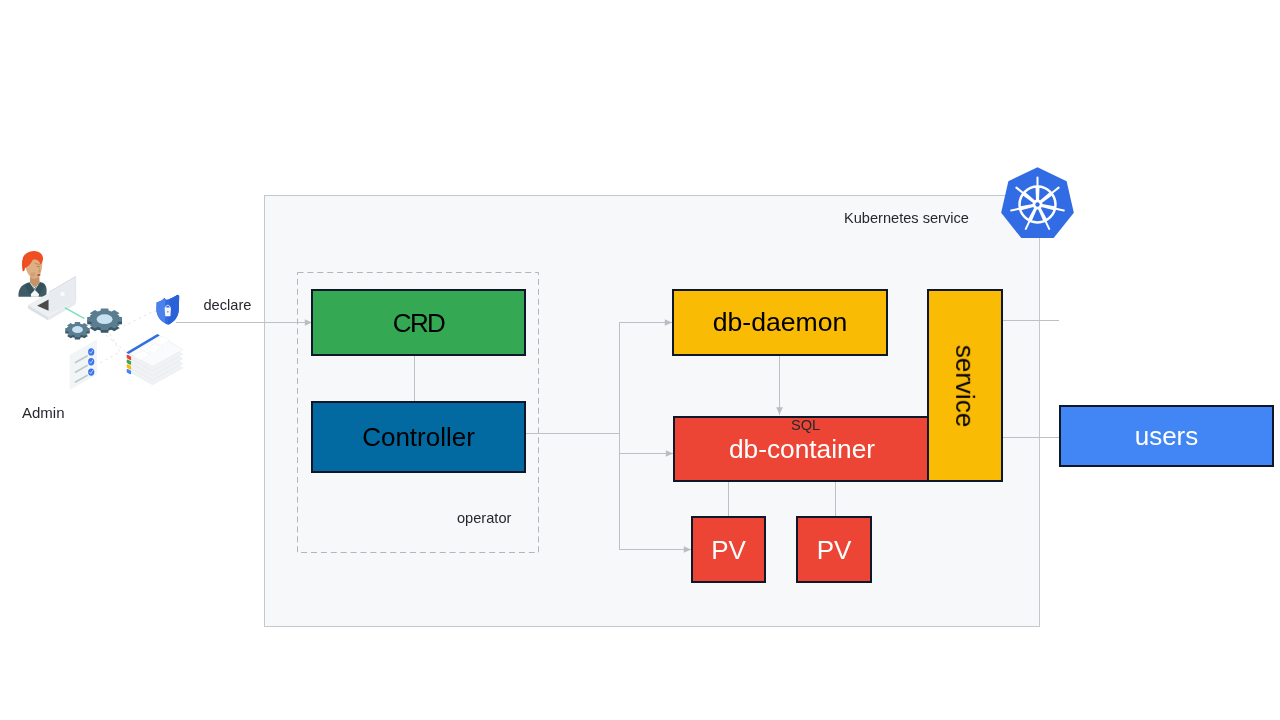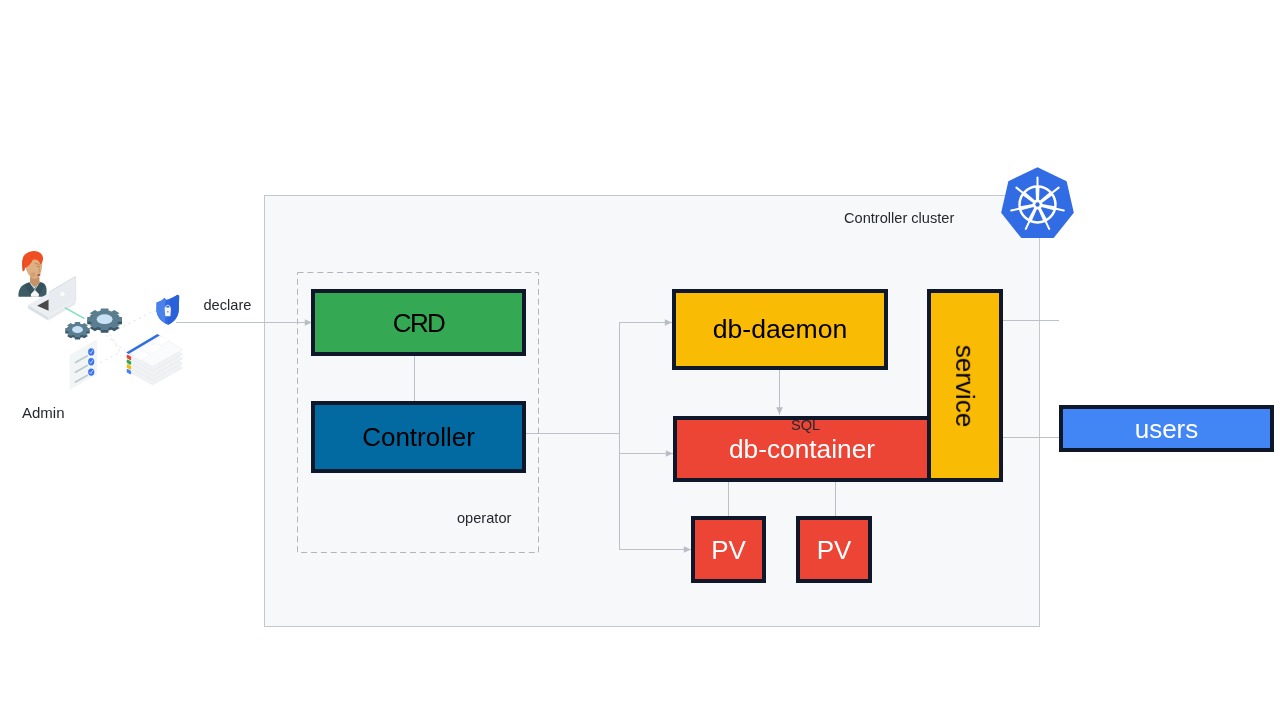--- a/index.html
+++ b/index.html
@@ -3,21 +3,21 @@
 <meta charset="utf-8">
 <title>Kubernetes operator architecture</title>
 <style>
   html,body{margin:0;padding:0;background:#fff;}
 
   body{width:1280px;height:720px;font-family:"Liberation Sans",sans-serif;overflow:hidden;}
   #stage{position:relative;width:1280px;height:720px;background:#fff;}
   #cluster-panel{position:absolute;left:264px;top:195px;width:776px;height:432px;
       background:#f6f8fa;border:1px solid #c3c8cd;box-sizing:border-box;}
   .node{position:absolute;box-sizing:border-box;display:flex;align-items:center;justify-content:center;
-      line-height:1;white-space:nowrap;font-size:26px;border:4px solid #0f172a;}
+      line-height:1;white-space:nowrap;font-size:26px;border:2px solid #0f172a;}
   .node span{display:block;transform:translateZ(0);}
   #wires{position:absolute;left:0;top:0;width:1280px;height:720px;pointer-events:none;}
   .caption{position:absolute;color:#25282c;font-size:14.6px;line-height:1;white-space:nowrap;transform:translateZ(0);}
 </style>
 </head>
 <body>
 
 <div id="stage">
 
   <div id="cluster-panel"></div>
@@ -46,36 +46,36 @@
       <path d="M1002,437.5 L1059,437.5"></path>
     </g>
   </svg>
 
   <div class="node" style="left:311px;top:289px;width:215px;height:67px;background:#34a853;color:#000;letter-spacing:-1.6px;">
     <span>CRD</span>
   </div>
   <div class="node" style="left:311px;top:401px;width:215px;height:72px;background:#0369a1;color:#000;">
     <span>Controller</span>
   </div>
-  <div class="node" style="left:672px;top:289px;width:216px;height:81px;background:#fabb05;color:#000;font-size:26.6px;">
+  <div class="node" style="left:672px;top:289px;width:216px;height:67px;background:#fabb05;color:#000;font-size:26.6px;">
     <span>db-daemon</span>
   </div>
   <div class="node" style="left:673px;top:416px;width:258px;height:66px;background:#ec4535;color:#fff;font-size:26.3px;">
     <span>db-container</span>
   </div>
   <div class="node" style="left:691px;top:516px;width:75px;height:67px;background:#ec4535;color:#fff;">
     <span>PV</span>
   </div>
   <div class="node" style="left:796px;top:516px;width:76px;height:67px;background:#ec4535;color:#fff;">
     <span>PV</span>
   </div>
   <div class="node" style="left:927px;top:289px;width:76px;height:193px;background:#fabb05;color:#000;">
     <span style="transform:rotate(90deg) translateZ(0);">service</span>
   </div>
-  <div class="node" style="left:1059px;top:405px;width:215px;height:47px;background:#4285f4;color:#fff;">
+  <div class="node" style="left:1059px;top:405px;width:215px;height:62px;background:#4285f4;color:#fff;">
     <span>users</span>
   </div>
 
   <svg style="position:absolute;left:10px;top:245px;width:180px;height:152px;" viewBox="10 245 180 152">
     <g stroke="#dde1e6" stroke-width="0.85" fill="none" stroke-dasharray="2.6 3.2">
       <path d="M106 335 L131 356"></path>
       <path d="M110 334 L120 352 L98 364"></path>
       <path d="M118 329 L152 312 L162 310"></path>
     </g>
     <g>
@@ -158,19 +158,19 @@
       <path d="M2.00 -5.80L2.70 -24.40L-2.70 -24.40L-2.00 -5.80ZM5.78 -2.05L20.76 -13.10L17.39 -17.32L3.29 -5.18ZM5.21 3.24L23.19 8.06L24.39 2.80L6.10 -0.66ZM0.71 6.09L8.15 23.16L13.02 20.81L4.32 4.36ZM-4.32 4.36L-13.02 20.81L-8.15 23.16L-0.71 6.09ZM-6.10 -0.66L-24.39 2.80L-23.19 8.06L-5.21 3.24ZM-3.29 -5.18L-17.39 -17.32L-20.76 -13.10L-5.78 -2.05Z"></path>
     </g>
     <circle cx="0" cy="0" r="24" fill="none" stroke="#ffffff" stroke-width="3.3"></circle>
     <g stroke="#ffffff" stroke-width="2.7" stroke-linecap="round" fill="none">
       <path d="M0.00 -23.50L0.00 -36.00M18.37 -14.65L28.15 -22.45M22.91 5.23L35.10 8.01M10.20 21.17L15.62 32.43M-10.20 21.17L-15.62 32.43M-22.91 5.23L-35.10 8.01M-18.37 -14.65L-28.15 -22.45"></path>
     </g>
     <circle cx="0" cy="0" r="6.6" fill="#ffffff"></circle>
     <circle cx="0" cy="0" r="2.9" fill="#326ce5"></circle>
   </svg>
 
-  <div class="caption" style="left:844px;top:210.5px;">Controller cluster</div>
+  <div class="caption" style="left:844px;top:210.5px;">Kubernetes service</div>
   <div class="caption" style="left:457px;top:511px;">operator</div>
   <div class="caption" style="left:203.5px;top:290px;margin-top:8px;">declare</div>
   <div class="caption" style="left:791px;top:373.5px;margin-top:44px;">SQL</div>
   <div class="caption" style="left:22px;top:405px;font-size:15px;">Admin</div>
 
 </div>
 
 </body></html>

